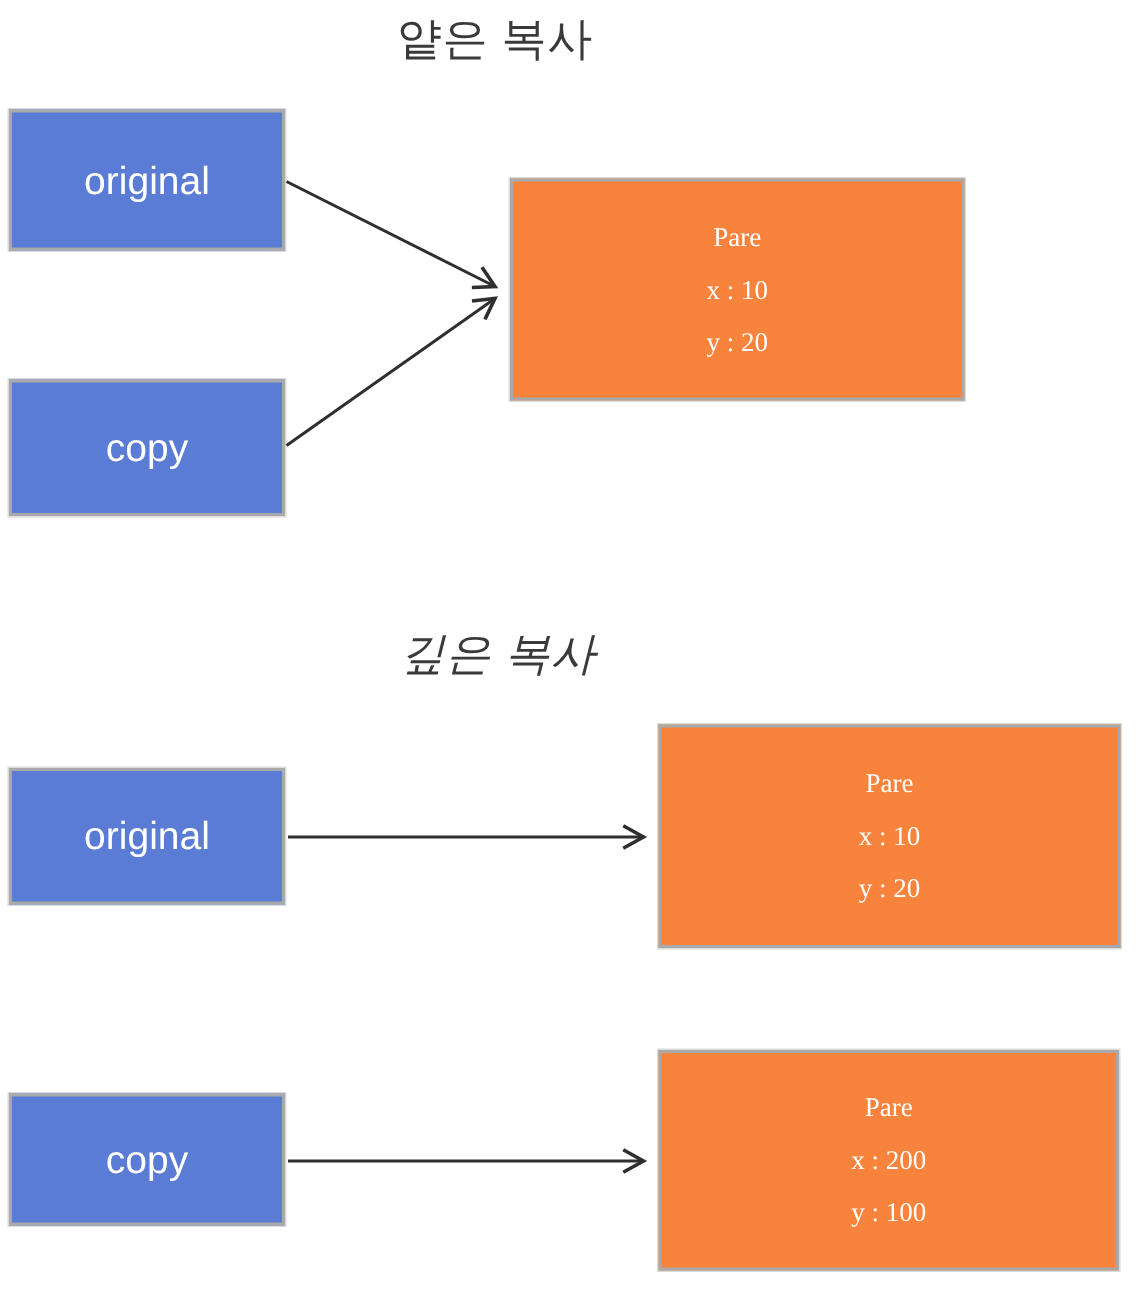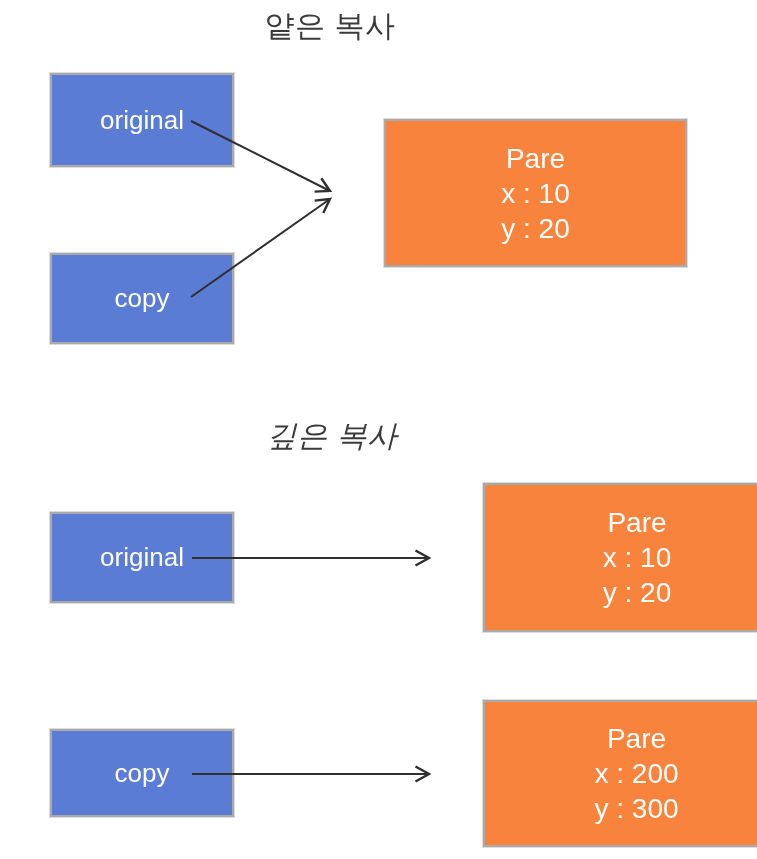--- a/index.html
+++ b/index.html
@@ -27,24 +27,23 @@
     position: absolute;
     box-sizing: border-box;
     border: 2px solid #84cc16;
     box-shadow: 0 0 0 1px #dcdcdc;
     display: flex;
     flex-direction: column;
     align-items: center;
     justify-content: center;
     color: #ffffff;
     text-align: center;
-    margin-left: 44px;
   }
   .node.blue { font-size: 26px; }
-  .node.orange { font-size: 28px; }
+  .node.orange { font-size: 18px; font-family: Liberation Serif, serif; }
   .node.orange .obj-line { line-height: 35px; }
   #title-shallow { left: 160px; top: 6px; }
   #title-deep    { left: 162px; top: 416px; font-style: italic; }
   #box-shallow-original { left: 6px;   top: 73px;  width: 184px; height: 94px; }
   #box-shallow-copy     { left: 6px;   top: 253px; width: 184px; height: 91px; }
   #box-shallow-pare     { left: 340px; top: 119px; width: 303px; height: 148px; }
   #box-deep-original    { left: 6px;   top: 512px; width: 184px; height: 91px; }
   #box-deep-pare-original { left: 439px; top: 483px; width: 308px; height: 149px; }
   #box-deep-copy        { left: 6px;   top: 729px; width: 184px; height: 88px; }
   #box-deep-pare-copy   { left: 439px; top: 700px; width: 307px; height: 147px; }
@@ -88,21 +87,21 @@
     <span class="obj-line">y : 20</span>
   </div>
 
   <div class="node blue" id="box-deep-copy" style="background-color: rgb(91, 124, 213); color: rgb(255, 255, 255); border-color: rgb(169, 169, 169);">
     <span>copy</span>
   </div>
 
   <div class="node orange" id="box-deep-pare-copy" style="background-color: rgb(248, 131, 60); color: rgb(255, 255, 255); border-color: rgb(169, 169, 169);">
     <span class="obj-line">Pare</span>
     <span class="obj-line">x : 200</span>
-    <span class="obj-line">y : 300</span>
+    <span class="obj-line">y : 100</span>
   </div>
 
   <svg class="arrow-layer" width="757" height="859" viewBox="0 0 757 859">
     <defs>
       <marker id="arrowhead" viewBox="0 0 12 12" refX="10" refY="6" markerWidth="9" markerHeight="9" orient="auto-start-reverse">
         <path d="M1,1 L10,6 L1,11" fill="none" stroke-width="1.6" stroke="#2f2f2f"></path>
       </marker>
     </defs>
     <line x1="191" y1="121" x2="330" y2="191" stroke-width="2" marker-end="url(#arrowhead)" stroke="#2f2f2f"></line>
     <line x1="191" y1="297" x2="330" y2="199" stroke-width="2" marker-end="url(#arrowhead)" stroke="#2f2f2f"></line>

